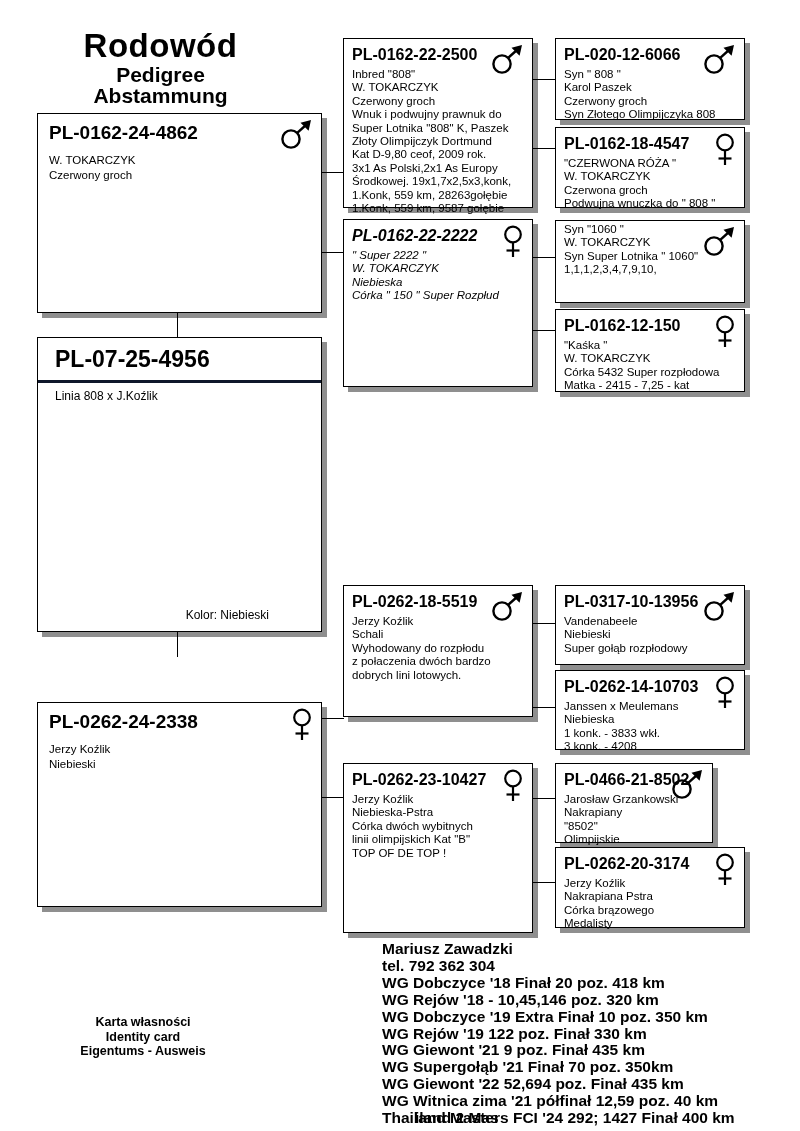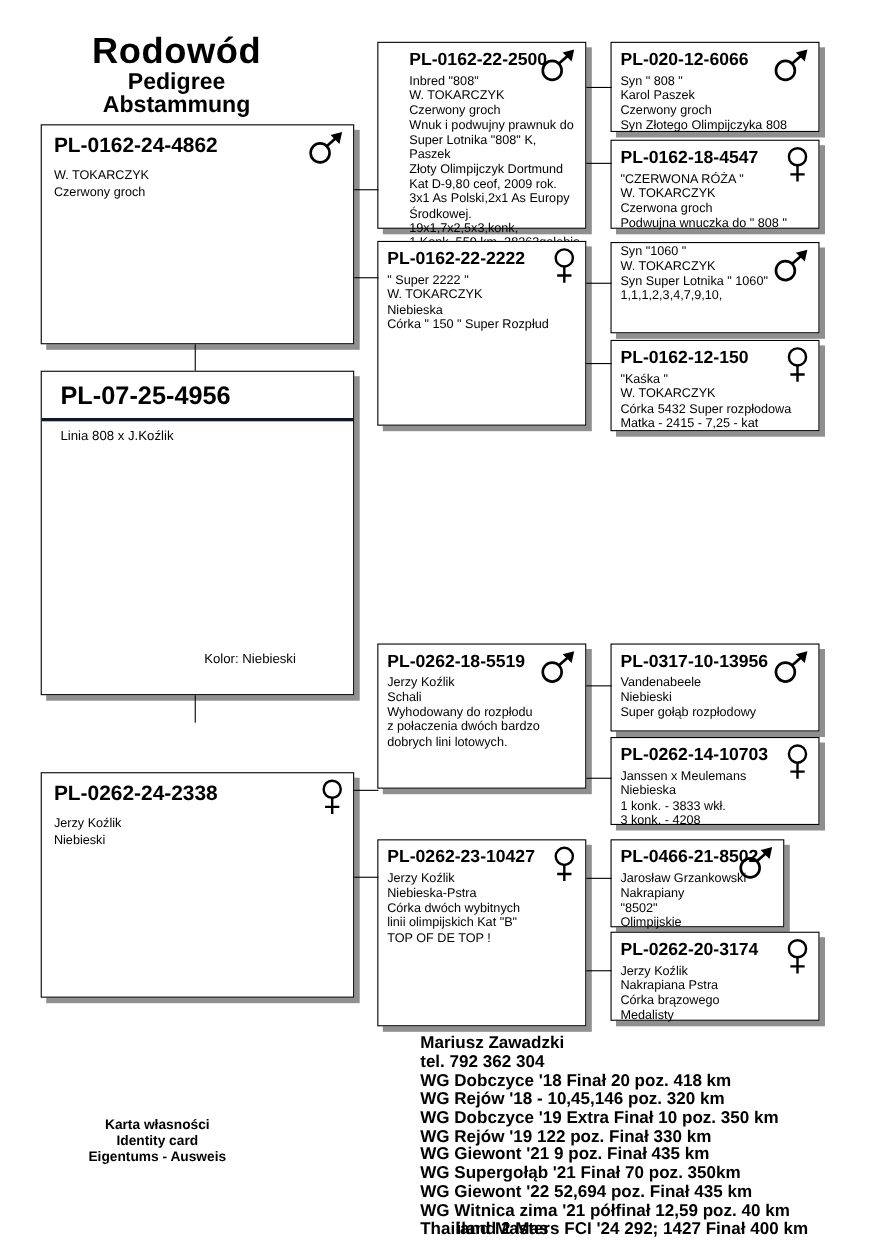--- a/index.html
+++ b/index.html
@@ -16,21 +16,21 @@
   }
   .pbox .ring{font-weight:bold;white-space:nowrap;}
   .pbox.small .ring{font-size:16px;padding:7px 34px 2px 8px;}
   .pbox.big  .ring{font-size:19px;padding:8px 34px 4px 11px;}
   .pbox.main .ring{font-size:23px;padding:8px 0 7px 17px;border-bottom:3px solid #0f172a;}
   .pbox .lines{font-size:11.5px;line-height:13.4px;white-space:pre-line;}
   .pbox.small .lines{padding:2px 4px 0 8px;}
   .pbox.big  .lines{padding:5px 4px 0 11px;line-height:14.5px;}
   .pbox.main .lines{padding:7px 4px 0 17px;font-size:12px;}
   .sex-icon{position:absolute;top:5px;right:8px;}
-  .pbox .note{position:absolute;bottom:25px;right:52px;font-size:12px;}
+  .pbox .note{position:absolute;bottom:9px;right:52px;font-size:12px;}
   .hline,.vline{position:absolute;background:#000;}
   .hline{height:1px;}
   .vline{width:1px;}
   .identity-block{
     position:absolute;left:38px;top:1015px;width:210px;text-align:center;
     font-weight:bold;font-size:12.5px;line-height:14.5px;
   }
   .footer-block{
     position:absolute;left:358px;top:941px;width:430px;
     font-weight:bold;font-size:15.5px;line-height:16.9px;margin-left:24px;
@@ -66,40 +66,40 @@
     <div class="pbox big" style="left: 37px; top: 657px; width: 285px; height: 205px; margin-top: 45px;">
       <div class="ring">PL-0262-24-2338</div>
       <span class="sex-icon"><svg width="22" height="34" viewBox="0 0 22 34">
           <circle cx="11" cy="9.5" r="7.8" fill="none" stroke="#000" stroke-width="2.2"></circle>
           <line x1="11" y1="17.5" x2="11" y2="32" stroke="#000" stroke-width="2.2"></line>
           <line x1="4.5" y1="25.5" x2="17.5" y2="25.5" stroke="#000" stroke-width="2.2"></line>
         </svg></span>
       <div class="lines">Jerzy Koźlik
 Niebieski</div>
     </div>
-    <div class="pbox small" style="left: 343px; top: 38px; width: 190px; height: 170px; padding-left: 20px;">
+    <div class="pbox small" style="left: 343px; top: 38px; width: 190px; height: 170px;">
       <div class="ring">PL-0162-22-2500</div>
       <span class="sex-icon"><svg width="34" height="32" viewBox="0 0 34 32">
           <circle cx="12" cy="20" r="8.6" fill="none" stroke="#000" stroke-width="2.4"></circle>
           <line x1="18.2" y1="13.8" x2="27" y2="6" stroke="#000" stroke-width="2.4"></line>
           <polygon points="32,1 21.5,3.8 29.6,11.8" fill="#000"></polygon>
         </svg></span>
       <div class="lines">Inbred "808"
 W. TOKARCZYK
 Czerwony groch
 Wnuk i podwujny prawnuk do
 Super Lotnika "808" K, Paszek
 Złoty Olimpijczyk Dortmund
 Kat D-9,80 ceof, 2009 rok.
 3x1 As Polski,2x1 As Europy
 Środkowej. 19x1,7x2,5x3,konk,
 1.Konk, 559 km, 28263gołębie
 1.Konk, 559 km, 9587 gołębie</div>
     </div>
-    <div class="pbox small" style="left: 343px; top: 219px; width: 190px; height: 168px;">
+    <div class="pbox small" style="left: 343px; top: 219px; width: 190px; height: 168px; font-style: italic;">
       <div class="ring">PL-0162-22-2222</div>
       <span class="sex-icon"><svg width="22" height="34" viewBox="0 0 22 34">
           <circle cx="11" cy="9.5" r="7.8" fill="none" stroke="#000" stroke-width="2.2"></circle>
           <line x1="11" y1="17.5" x2="11" y2="32" stroke="#000" stroke-width="2.2"></line>
           <line x1="4.5" y1="25.5" x2="17.5" y2="25.5" stroke="#000" stroke-width="2.2"></line>
         </svg></span>
       <div class="lines">" Super 2222 "
 W. TOKARCZYK
 Niebieska
 Córka " 150 " Super Rozpłud</div>

